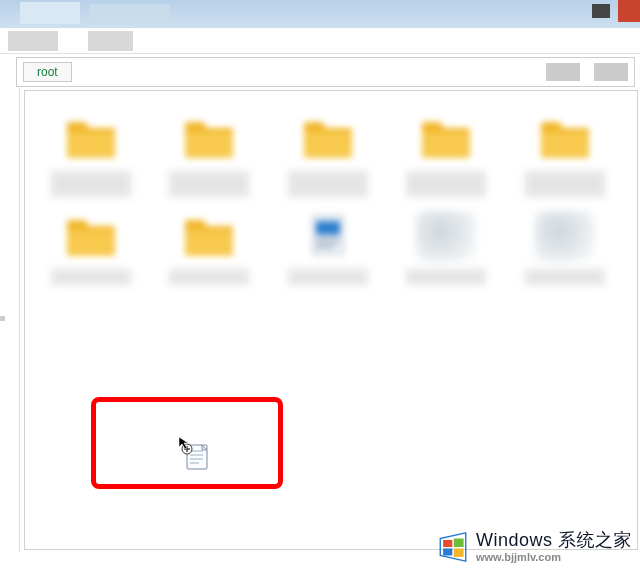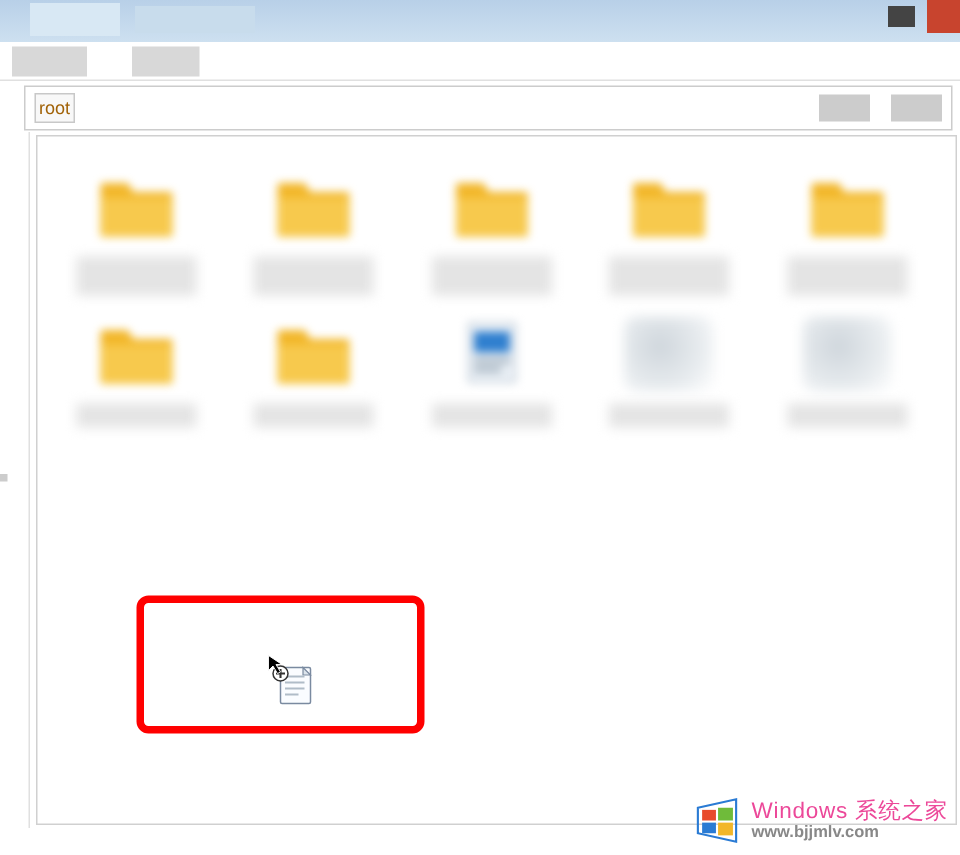--- a/index.html
+++ b/index.html
@@ -64,23 +64,23 @@
       background: #fff;
       border: 1px solid #ccc;
       margin: 3px 5px 5px 16px;
       display: flex;
       align-items: center;
       padding: 0 6px;
     }
     .breadcrumb .crumb {
       border: 1px solid #c8c8c8;
       background: #f8f8f8;
-      padding: 2px 2px;
+      padding: 2px 13px;
       font-size: 12px;
-      color: #a16207;
+      color: #15803d;
     }
     .breadcrumb .right-pix {
       margin-left: auto;
       display: flex;
       gap: 14px;
     }
     .breadcrumb .rp {
       width: 34px; height: 18px; background: #ccc;
     }
 
@@ -182,22 +182,22 @@
       align-items: center;
       gap: 6px;
       color: #555;
     }
     .watermark .wm-text {
       display: flex;
       flex-direction: column;
       line-height: 1.1;
     }
     .watermark .wm-title {
-      font-size: 15px;
-      color: #ec4899;
+      font-size: 18px;
+      color: #0f172a;
       font-weight: 400;
       letter-spacing: 0.5px;
     }
     .watermark .wm-sub {
       font-size: 11px;
       color: #888;
       font-weight: bold;
     }
     .wm-logo { width: 34px; height: 34px; }
   </style>

